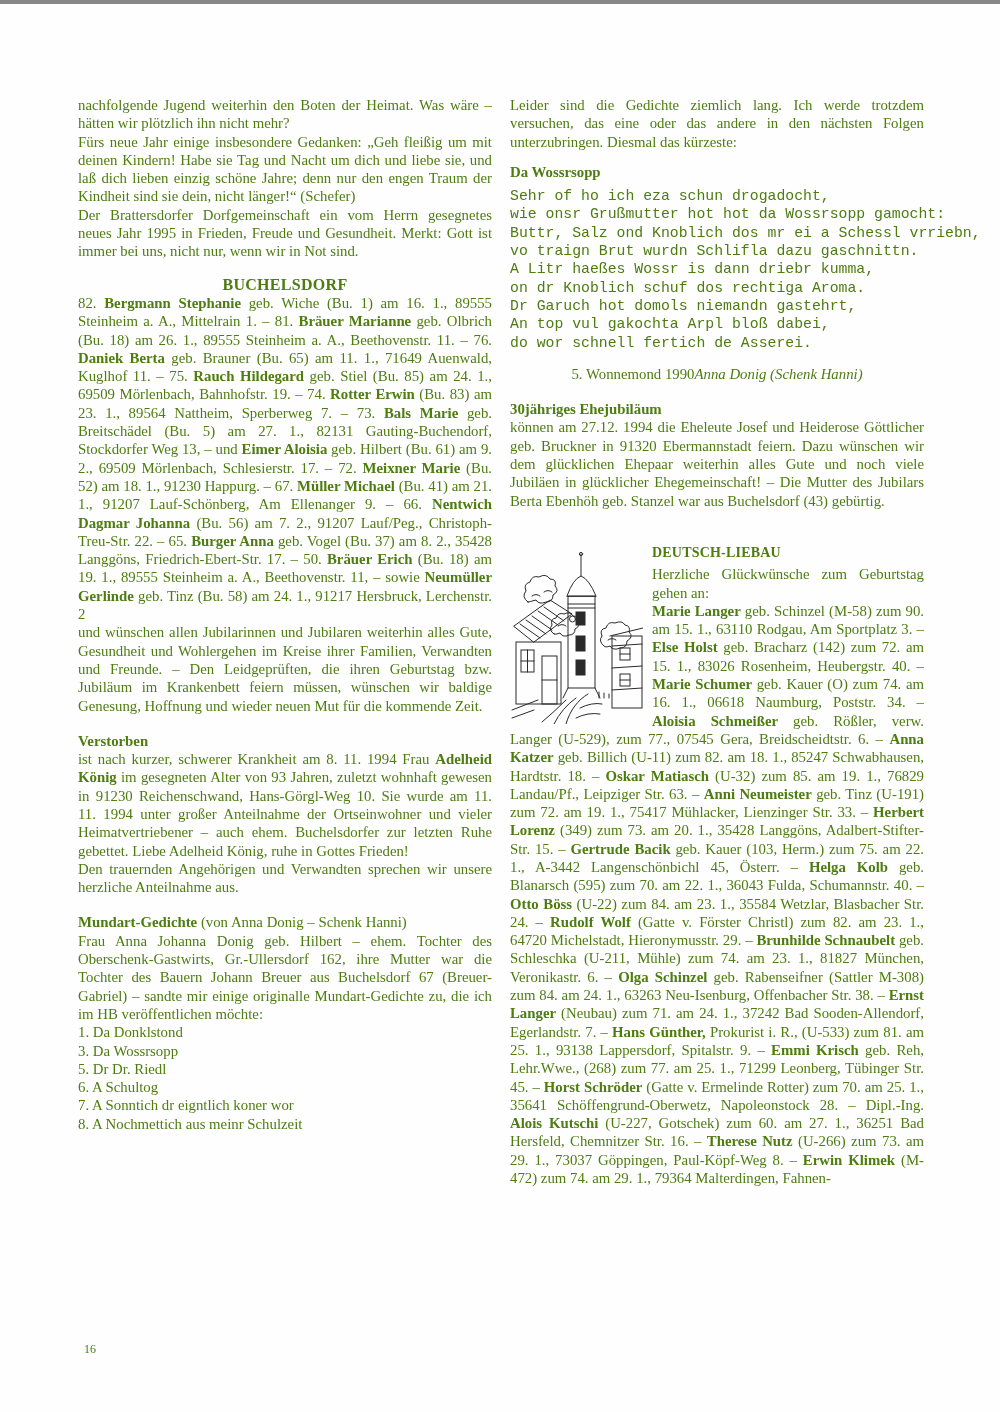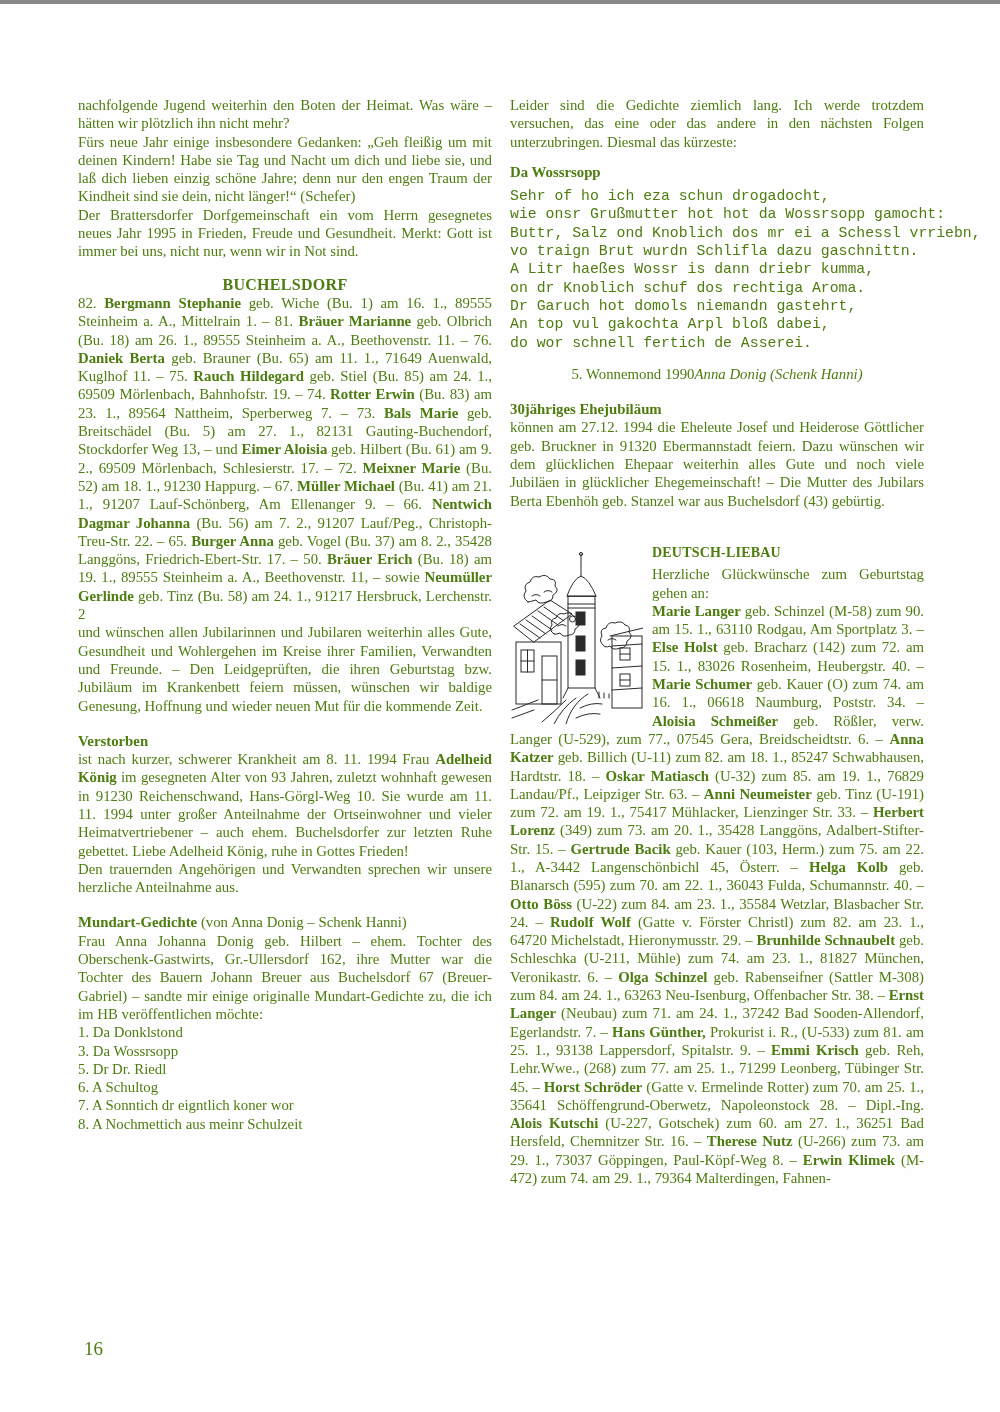--- a/index.html
+++ b/index.html
@@ -30,21 +30,21 @@
   .seg-b{font-weight:700;}
   .seg-i{font-style:italic;}
   .signature{margin-left:128px;}
   .poem-line{white-space:nowrap;}
   .date-row{display:flex;justify-content:center;margin-top:13px;}
   .author{font-style:italic;}
   .list-line{white-space:nowrap;}
   .dl-title{font-weight:700;font-size:14px;letter-spacing:.2px;margin-bottom:3px;}
   .sketch{float:left;width:133px;height:176px;margin:4px 9px 2px 0;}
   .sketch svg{width:100%;height:100%;}
-  .page-number{position:absolute;left:84px;top:1336px;font-size:19px;text-align:right;}
+  .page-number{position:absolute;left:84px;top:1336px;font-size:12px;text-align:right;}
 </style>
 </head>
 <body>
 
 <div class="page">
   <div class="cols">
 
     <div class="col">
       <p class="just">nachfolgende Jugend weiterhin den Boten der Heimat. Was wäre – hätten wir plötzlich ihn nicht mehr?</p>
       <p class="just">Fürs neue Jahr einige insbesondere Gedanken: „Geh fleißig um mit deinen Kindern! Habe sie Tag und Nacht um dich und liebe sie, und laß dich lieben einzig schöne Jahre; denn nur den engen Traum der Kindheit sind sie dein, nicht länger!“ (Schefer)</p>

